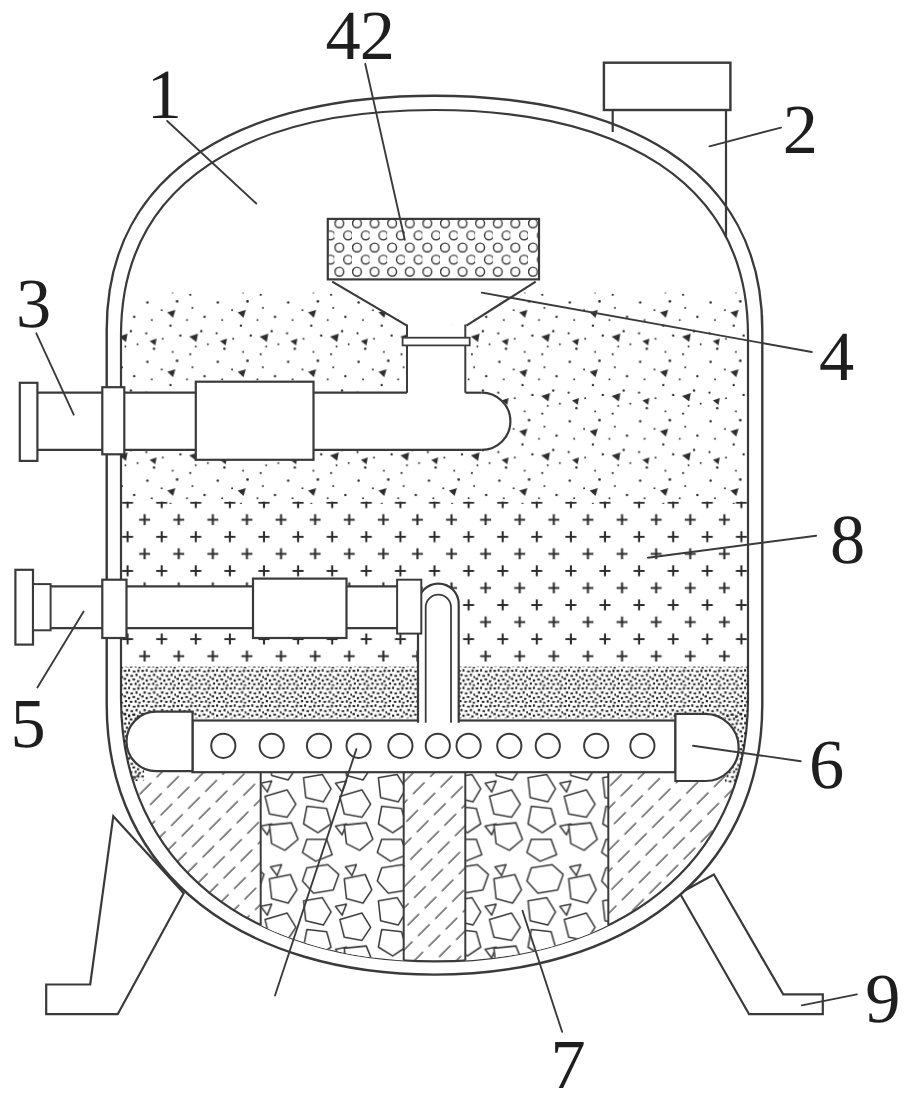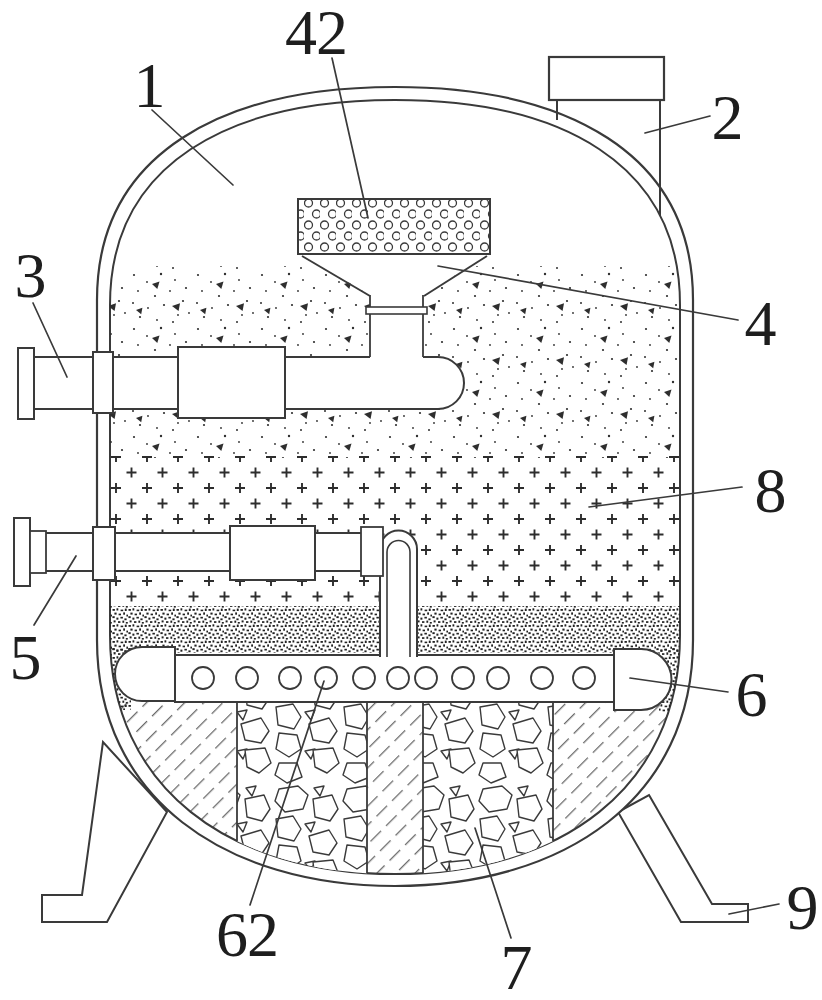--- a/index.html
+++ b/index.html
@@ -227,24 +227,23 @@
       <line x1="589" y1="507" x2="742" y2="487"></line>
       <line x1="34" y1="625" x2="76" y2="556"></line>
       <line x1="630" y1="678" x2="728" y2="692"></line>
       <line x1="324" y1="681" x2="250" y2="905"></line>
       <line x1="475" y1="828" x2="511" y2="938"></line>
       <line x1="729" y1="914" x2="779" y2="904"></line>
     </g>
   </svg>
 
   <span class="ref" style="left:149px;top:86px">1</span>
-  <span class="ref" style="left:316px;top:33px">42</span>
+  <span class="ref" style="left:327px;top:33px">42</span>
   <span class="ref" style="left:727px;top:118px">2</span>
   <span class="ref" style="left:30px;top:276px">3</span>
   <span class="ref" style="left:760px;top:324px">4</span>
   <span class="ref" style="left:770px;top:491px">8</span>
   <span class="ref" style="left:25px;top:658px">5</span>
   <span class="ref" style="left:751px;top:695px">6</span>
-  <span class="ref" style="left:247px;top:935px">62</span>
   <span class="ref" style="left:516px;top:968px">7</span>
   <span class="ref" style="left:802px;top:908px">9</span>
 
 </div>
 
 </body></html>

